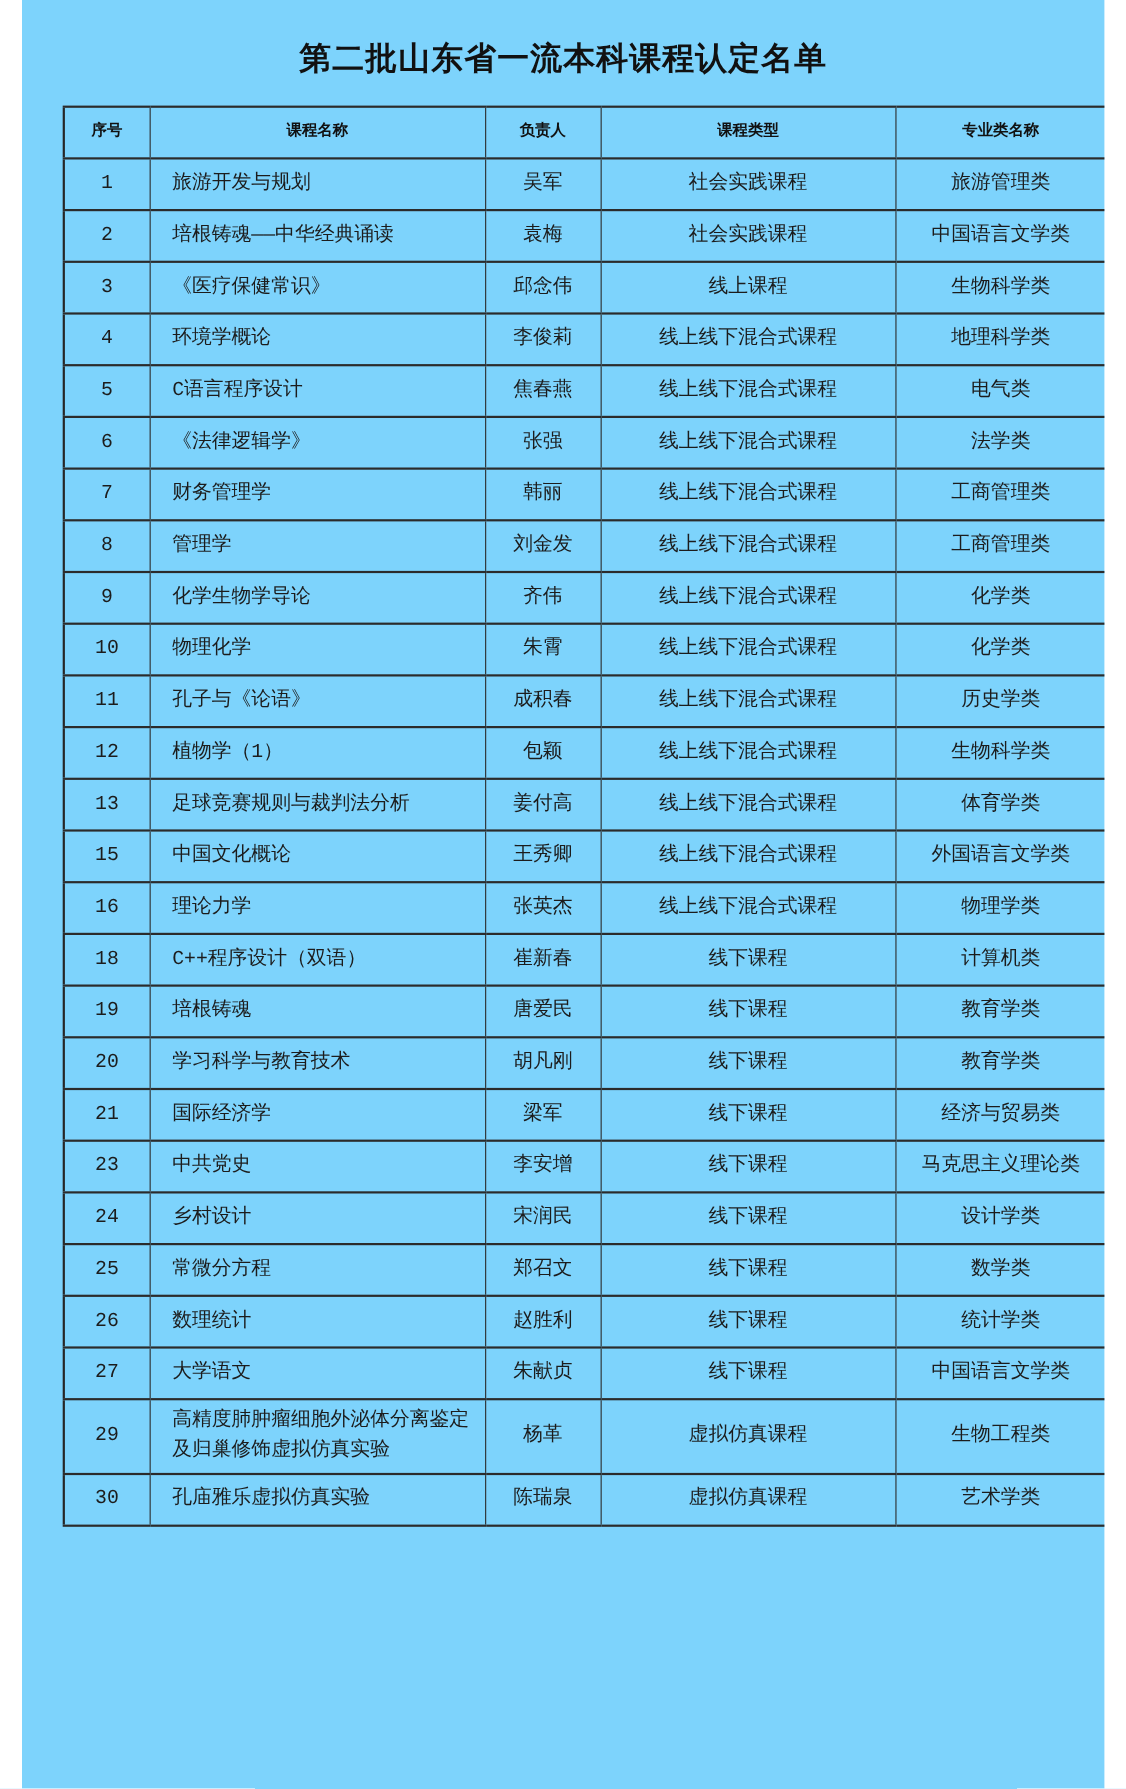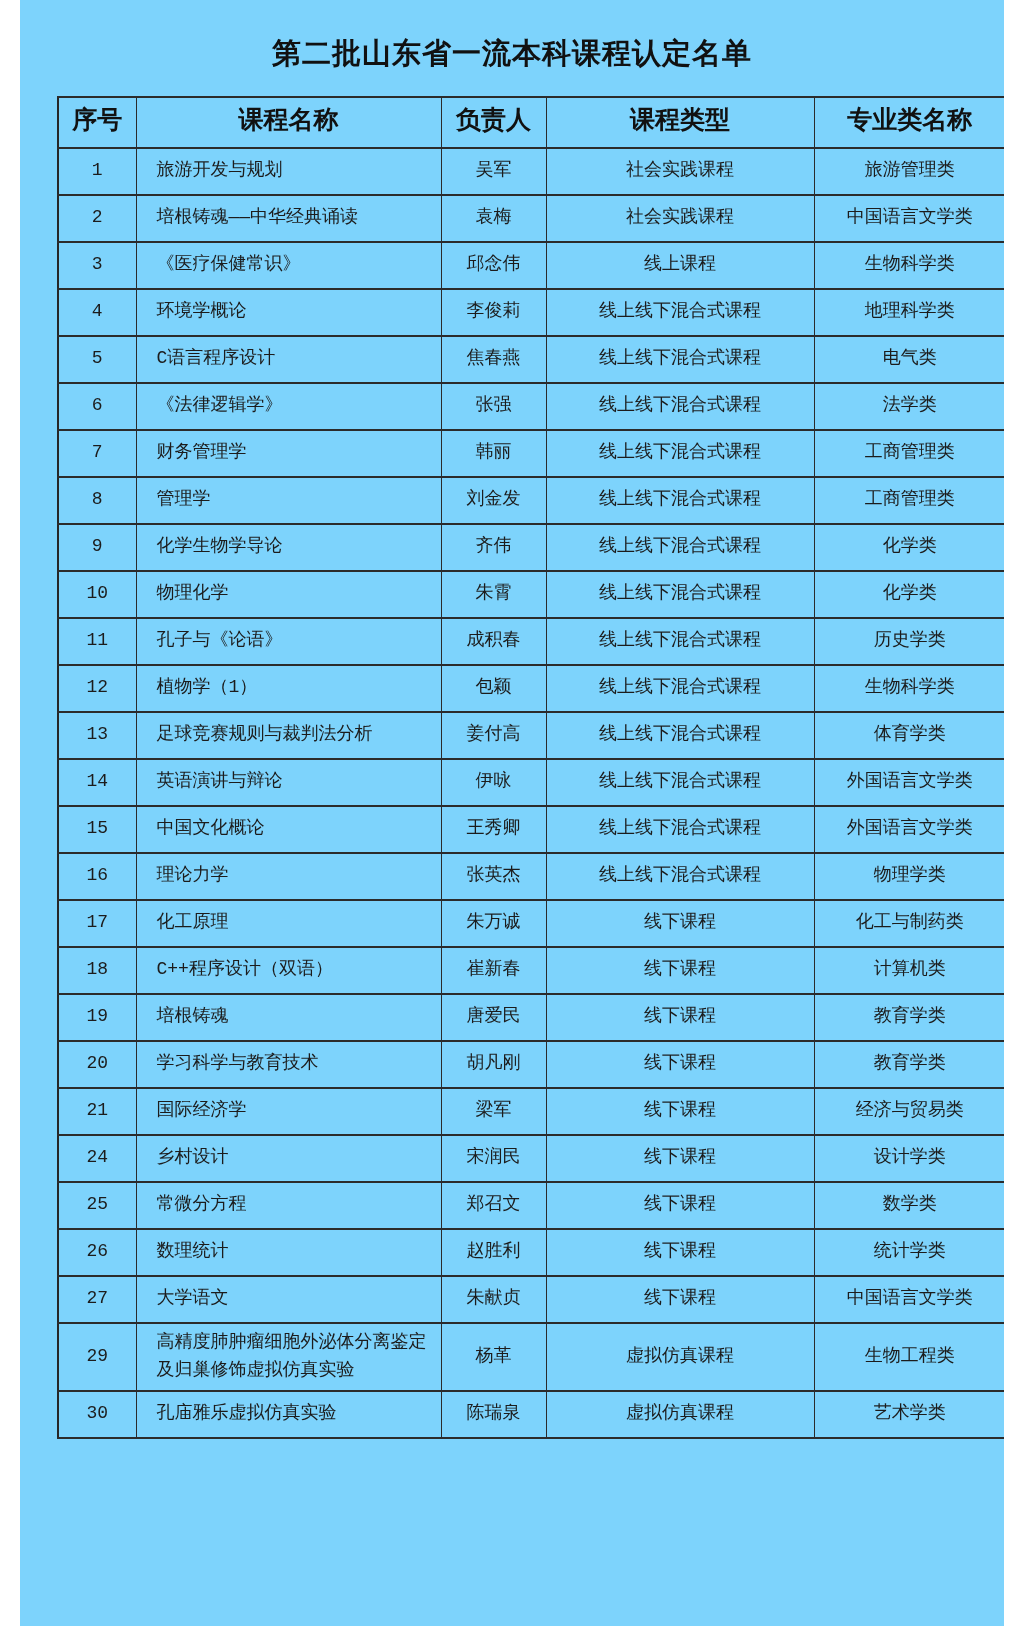--- a/index.html
+++ b/index.html
@@ -37,21 +37,21 @@
     text-align: center;
     font-size: 18px;
     line-height: 1.55;
     padding: 5px 4px;
     height: 47px;
     color: #1c1c1c;
     word-break: break-all;
   }
   .course-table th {
     font-weight: bold;
-    font-size: 25px;
+    font-size: 14px;
     color: #111111;
   }
   .course-table td.course-name,
   .course-table th.course-name-h { }
   .course-table td.course-name {
     text-align: left;
     padding-left: 20px;
     padding-right: 10px;
   }
   col.c-index { width: 78px; }
@@ -170,48 +170,34 @@
           <td>生物科学类</td>
         </tr>
         <tr>
           <td>13</td>
           <td class="course-name">足球竞赛规则与裁判法分析</td>
           <td>姜付高</td>
           <td>线上线下混合式课程</td>
           <td>体育学类</td>
         </tr>
         <tr>
-          <td>14</td>
-          <td class="course-name">英语演讲与辩论</td>
-          <td>伊咏</td>
-          <td>线上线下混合式课程</td>
-          <td>外国语言文学类</td>
-        </tr>
-        <tr>
           <td>15</td>
           <td class="course-name">中国文化概论</td>
           <td>王秀卿</td>
           <td>线上线下混合式课程</td>
           <td>外国语言文学类</td>
         </tr>
         <tr>
           <td>16</td>
           <td class="course-name">理论力学</td>
           <td>张英杰</td>
           <td>线上线下混合式课程</td>
           <td>物理学类</td>
         </tr>
         <tr>
-          <td>17</td>
-          <td class="course-name">化工原理</td>
-          <td>朱万诚</td>
-          <td>线下课程</td>
-          <td>化工与制药类</td>
-        </tr>
-        <tr>
           <td>18</td>
           <td class="course-name">C++程序设计（双语）</td>
           <td>崔新春</td>
           <td>线下课程</td>
           <td>计算机类</td>
         </tr>
         <tr>
           <td>19</td>
           <td class="course-name">培根铸魂</td>
           <td>唐爱民</td>
@@ -224,20 +210,27 @@
           <td>胡凡刚</td>
           <td>线下课程</td>
           <td>教育学类</td>
         </tr>
         <tr>
           <td>21</td>
           <td class="course-name">国际经济学</td>
           <td>梁军</td>
           <td>线下课程</td>
           <td>经济与贸易类</td>
+        </tr>
+        <tr>
+          <td>23</td>
+          <td class="course-name">中共党史</td>
+          <td>李安增</td>
+          <td>线下课程</td>
+          <td>马克思主义理论类</td>
         </tr>
         <tr>
           <td>24</td>
           <td class="course-name">乡村设计</td>
           <td>宋润民</td>
           <td>线下课程</td>
           <td>设计学类</td>
         </tr>
         <tr>
           <td>25</td>

